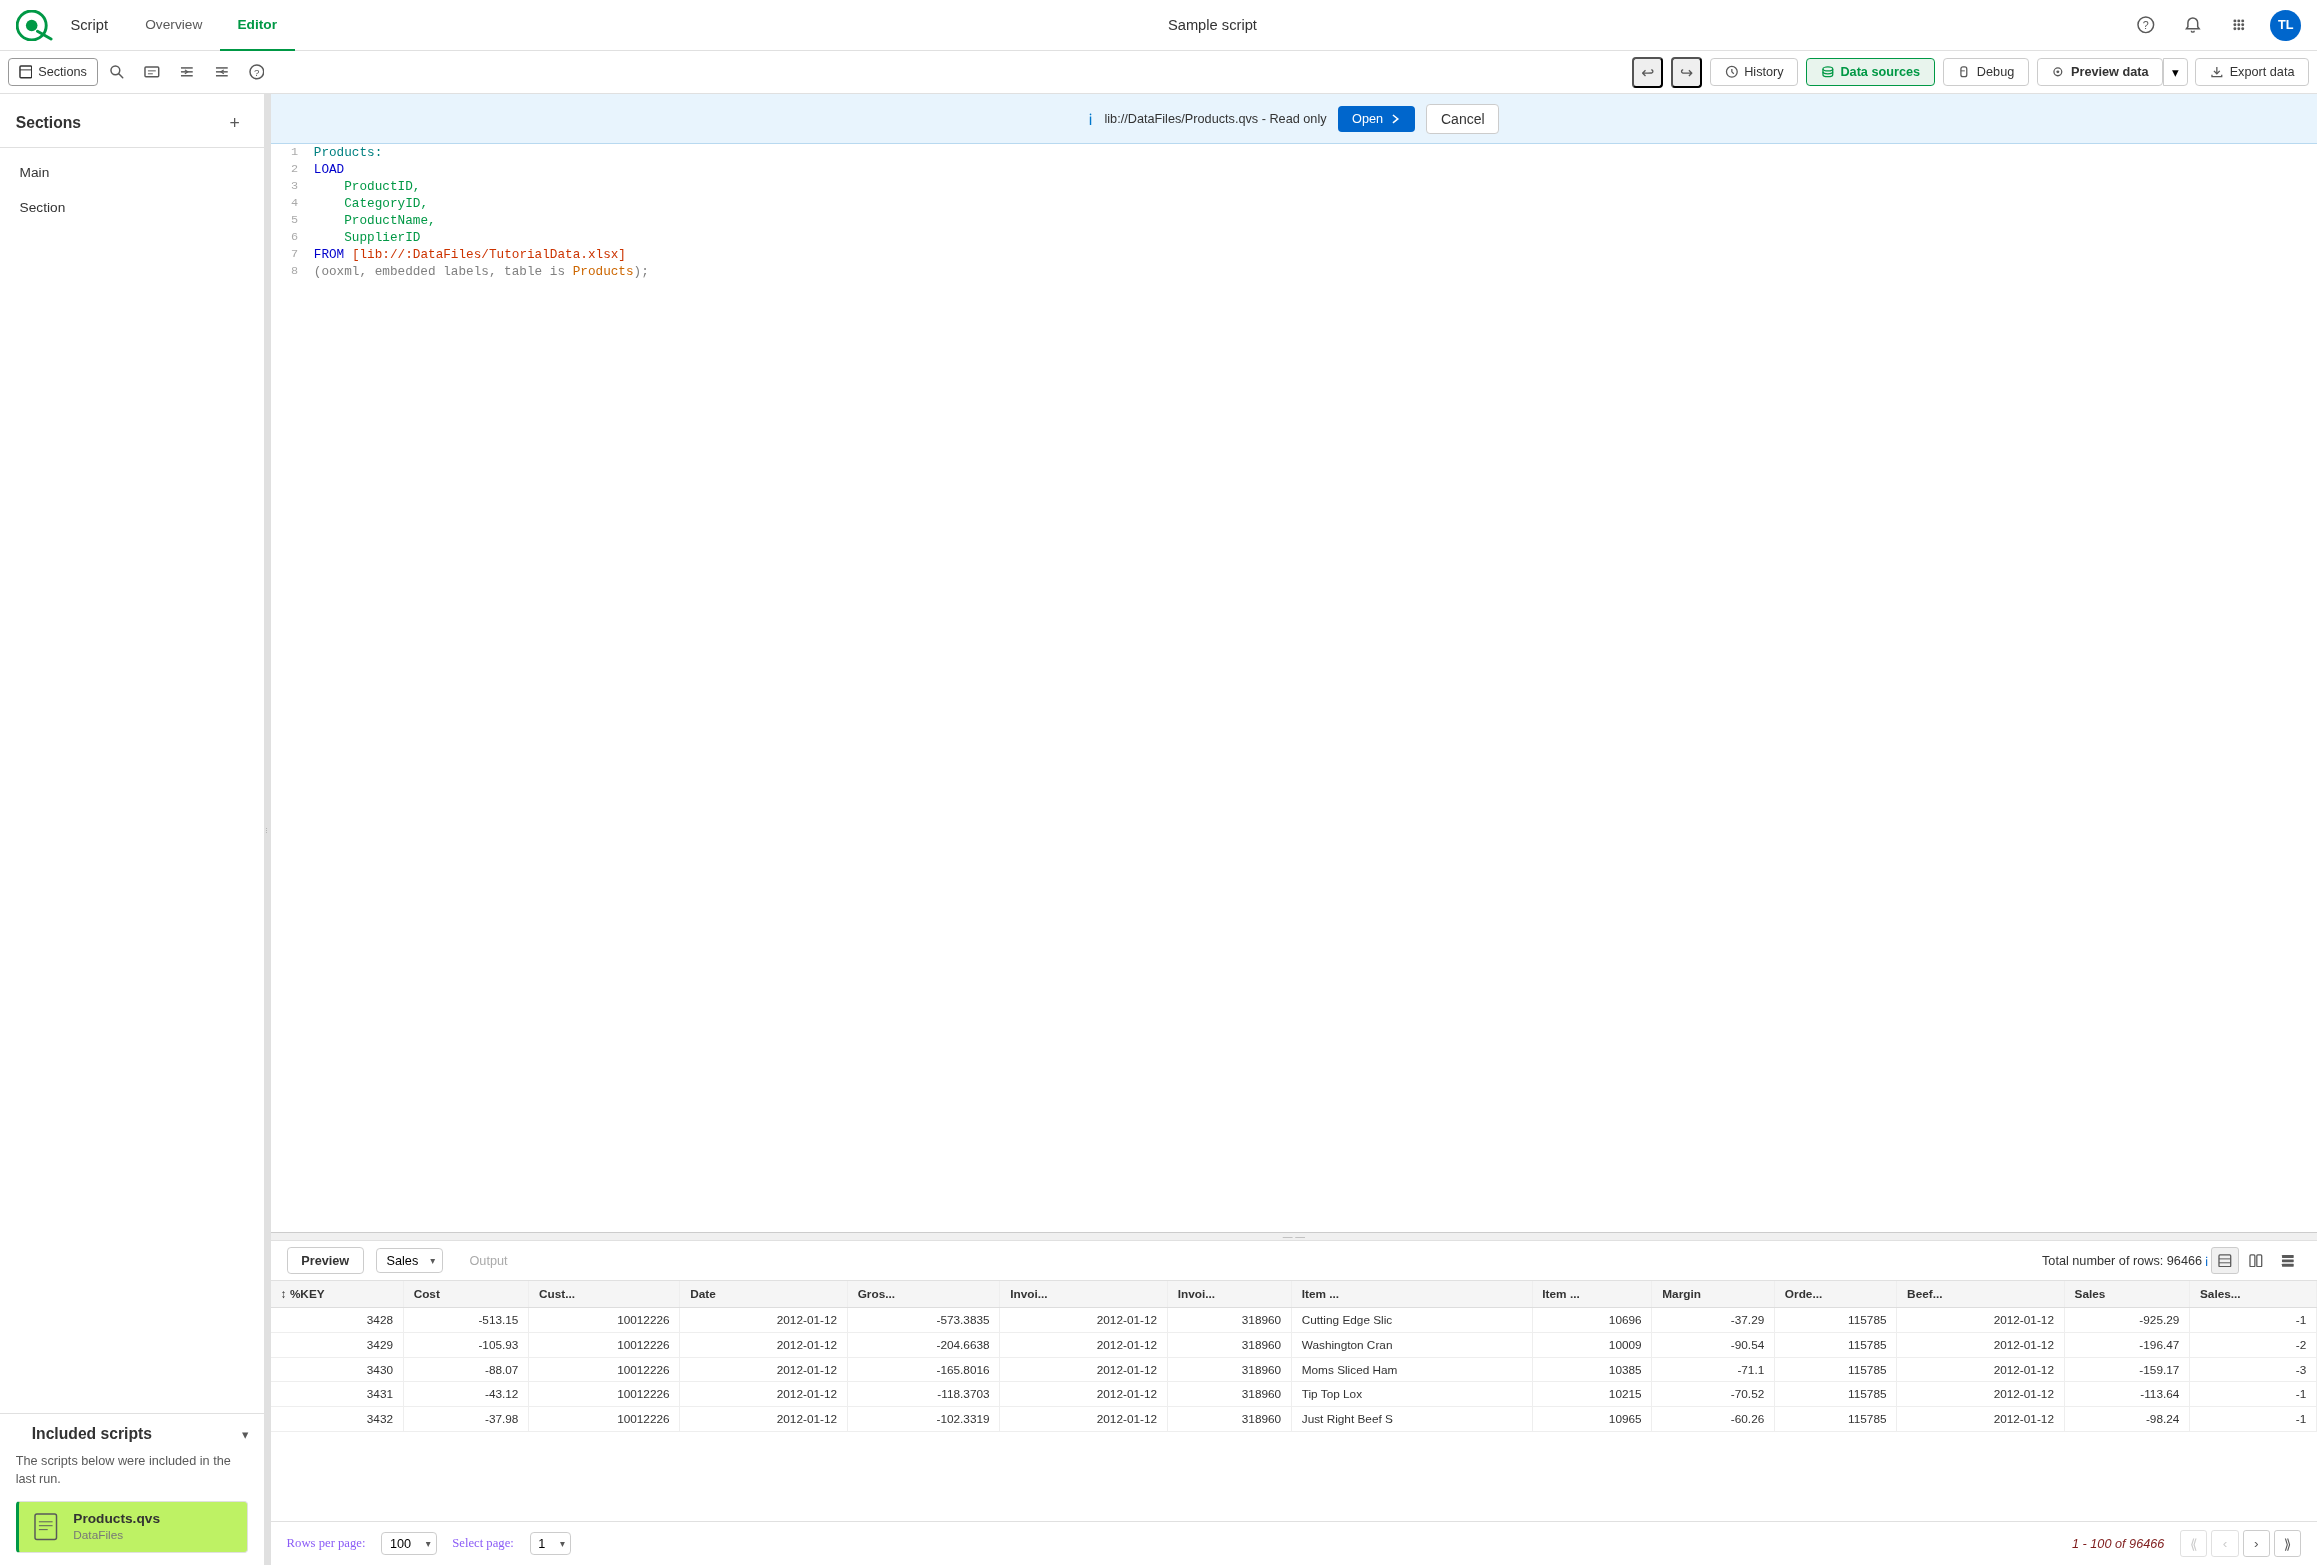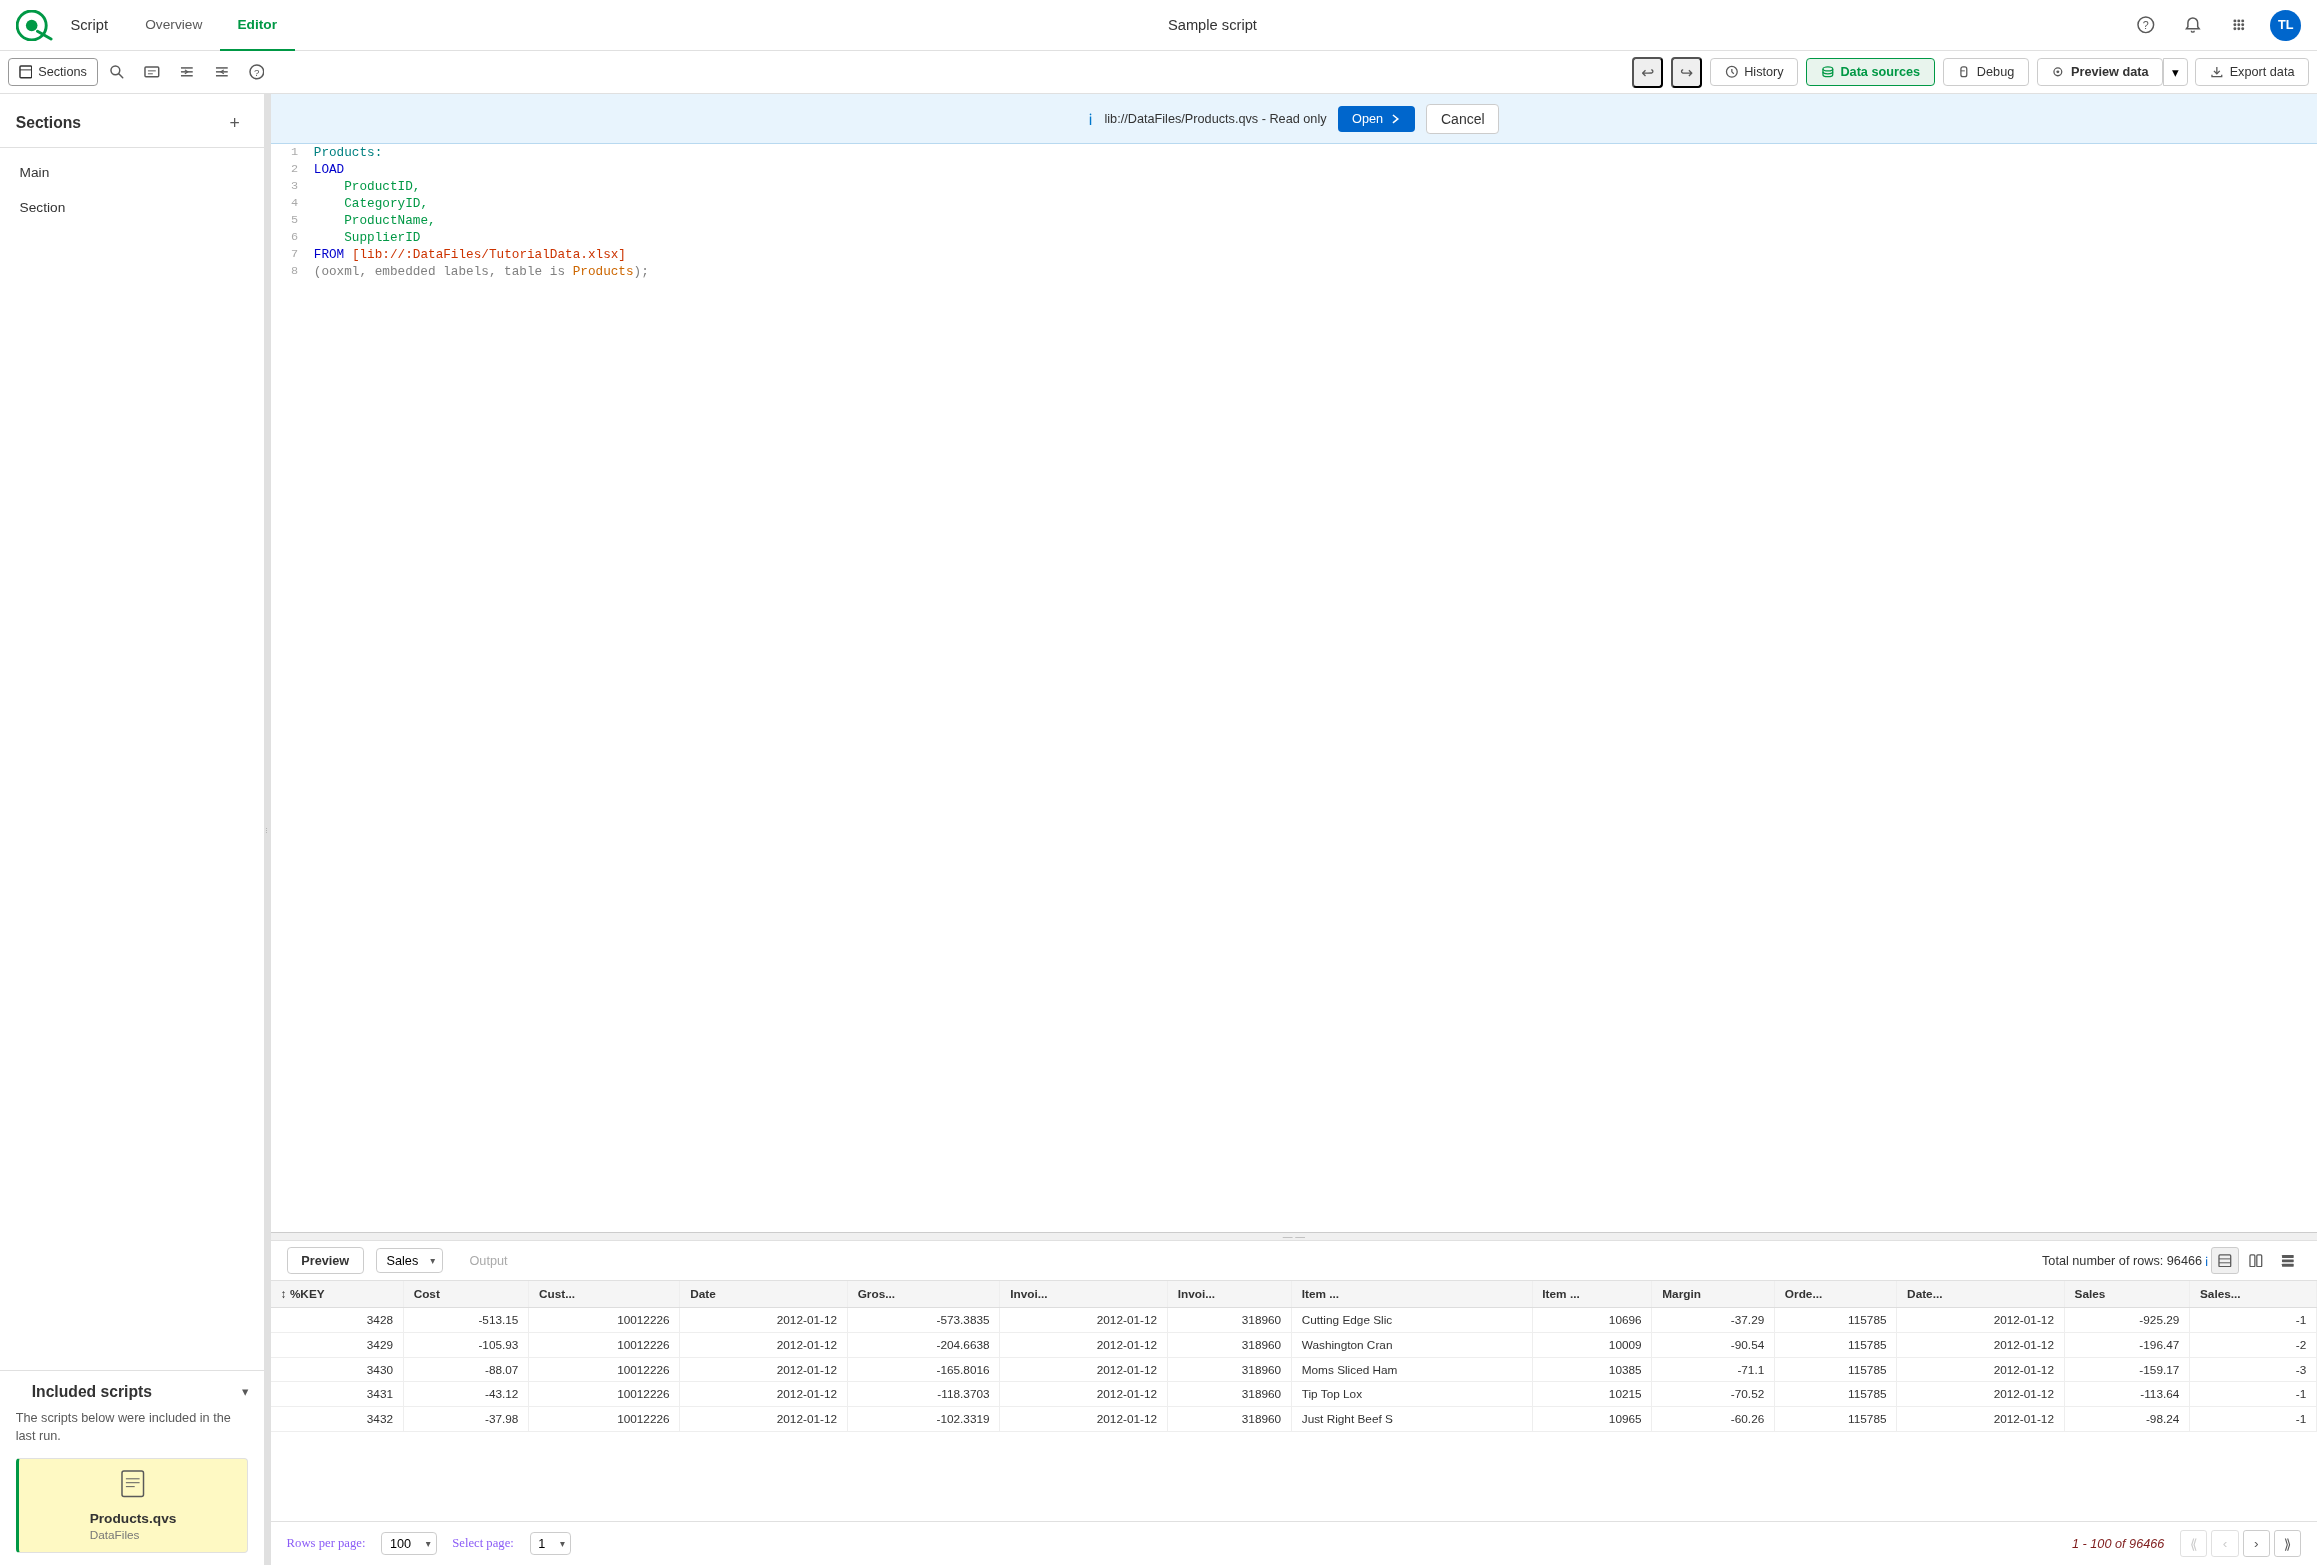--- a/index.html
+++ b/index.html
@@ -78,22 +78,22 @@
     .included-scripts {
       border-top: 1px solid #e0e0e0; padding: 11.8px 15.7px; flex-shrink: 0;
     }
     .included-scripts-header {
       display: flex; align-items: center; justify-content: space-between; margin-bottom: 9.8px;
     }
     .included-scripts-title { font-size: 15.7px; font-weight: 600; color: #333; padding-left: 16px; }
     .included-scripts-toggle { cursor: pointer; color: #595959; }
     .included-scripts-desc { font-size: 12.7px; color: #595959; margin-bottom: 11.8px; line-height: 1.4; }
     .script-file-item {
-      display: flex; align-items: center; background: #fef9c3; border: 1px solid #e0e0e0;
-      border-radius: 3.9px; padding: 9.8px 11.8px; gap: 11.8px; border-left: 3.9px solid #009845; flex-direction: column;
+      display: flex; align-items: center; background: #bef264; border: 1px solid #e0e0e0;
+      border-radius: 3.9px; padding: 9.8px 11.8px; gap: 11.8px; border-left: 3.9px solid #009845;
     }
     .script-file-icon { width: 31px; height: 31px; display: flex; align-items: center; justify-content: center; color: #595959; }
     .script-file-info { display: flex; flex-direction: column; gap: 2px; }
     .script-file-name { font-size: 13.7px; font-weight: 600; color: #333; }
     .script-file-path { font-size: 11.8px; color: #777; }
 
     
     .resize-handle { width: 5.9px; background: #e0e0e0; cursor: col-resize; flex-shrink: 0; display: flex; align-items: center; justify-content: center; }
     .resize-dots { color: #aaa; font-size: 9.8px; writing-mode: vertical-rl; letter-spacing: -2px; }
 
@@ -476,21 +476,21 @@
               <th>Cost</th>
               <th>Cust...</th>
               <th>Date</th>
               <th>Gros...</th>
               <th>Invoi...</th>
               <th>Invoi...</th>
               <th>Item ...</th>
               <th>Item ...</th>
               <th>Margin</th>
               <th>Orde...</th>
-              <th>Date...</th>
+              <th>Beef...</th>
               <th>Sales</th>
               <th>Sales...</th>
             </tr>
           </thead>
           <tbody id="table-body">
           <tr>
                 <td>3428</td>
                 <td>-513.15</td>
                 <td>10012226</td>
                 <td>2012-01-12</td>

